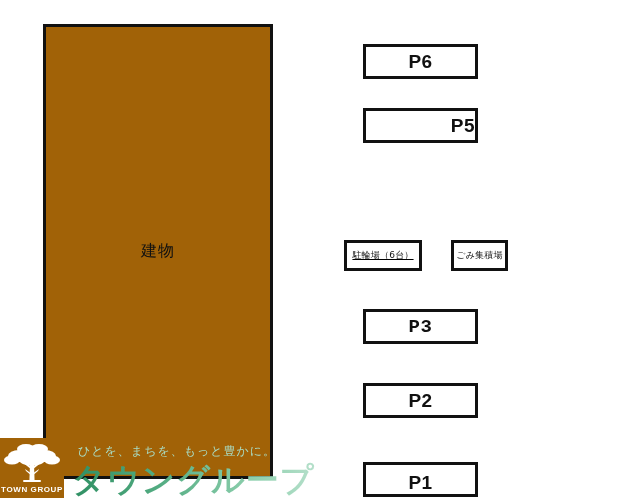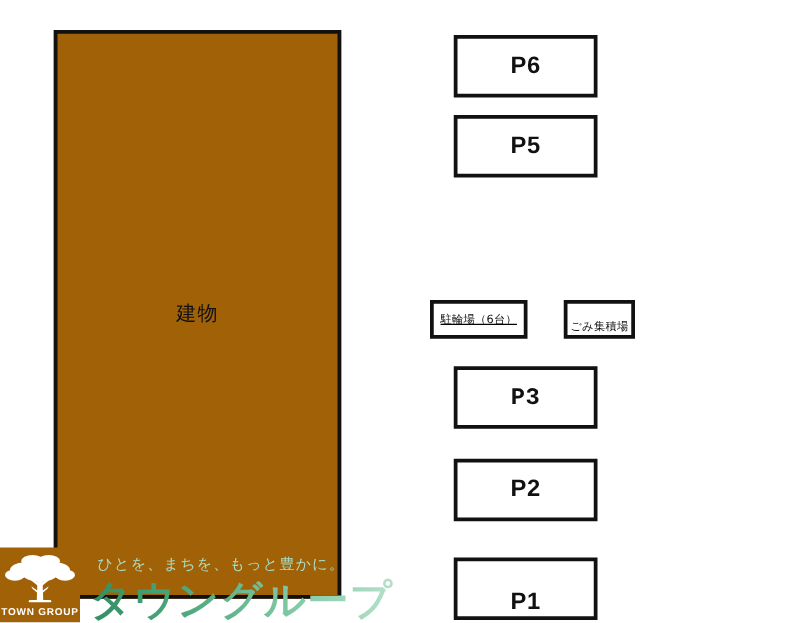--- a/index.html
+++ b/index.html
@@ -48,36 +48,37 @@
     color: #111111;
     letter-spacing: 1px;
     font-family: "DejaVu Sans", "Liberation Sans", sans-serif;
   }
 
   
   .stall {
     position: absolute;
     left: 363px;
     width: 115px;
-    height: 50px;
+    height: 35px;
     border: 3px solid #111111;
     background: #ffffff;
     box-sizing: border-box;
     display: flex;
     align-items: center;
     justify-content: center;
+    margin-top: 16px;
   }
   .stall-label {
     font-size: 19px;
     font-weight: bold;
     color: #111111;
     letter-spacing: 0.5px;
   }
   .stall.p6 { top: 28px; }
-  .stall.p5 { top: 92px; }
+  .stall.p5 { top: 92px; justify-content: flex-end; }
   .stall.p4 { top: 157px; }
   .stall.p3 { top: 293px; font-family: Liberation Mono, monospace; }
   .stall.p2 { top: 367px; }
   .stall.p1 { top: 446px; align-items: flex-end; }
 
   
   .facility {
     position: absolute;
     border: 3px solid #111111;
     background: #ffffff;
@@ -98,21 +99,20 @@
     top: 240px;
     width: 78px;
     height: 31px;
     text-decoration: underline;
   }
   .facility.garbage {
     left: 451px;
     top: 240px;
     width: 57px;
     height: 31px;
-    align-items: flex-end;
   }
 
   
   .brand {
     position: absolute;
     left: 0px;
     top: 438px;
     width: 290px;
     height: 60px;
   }

